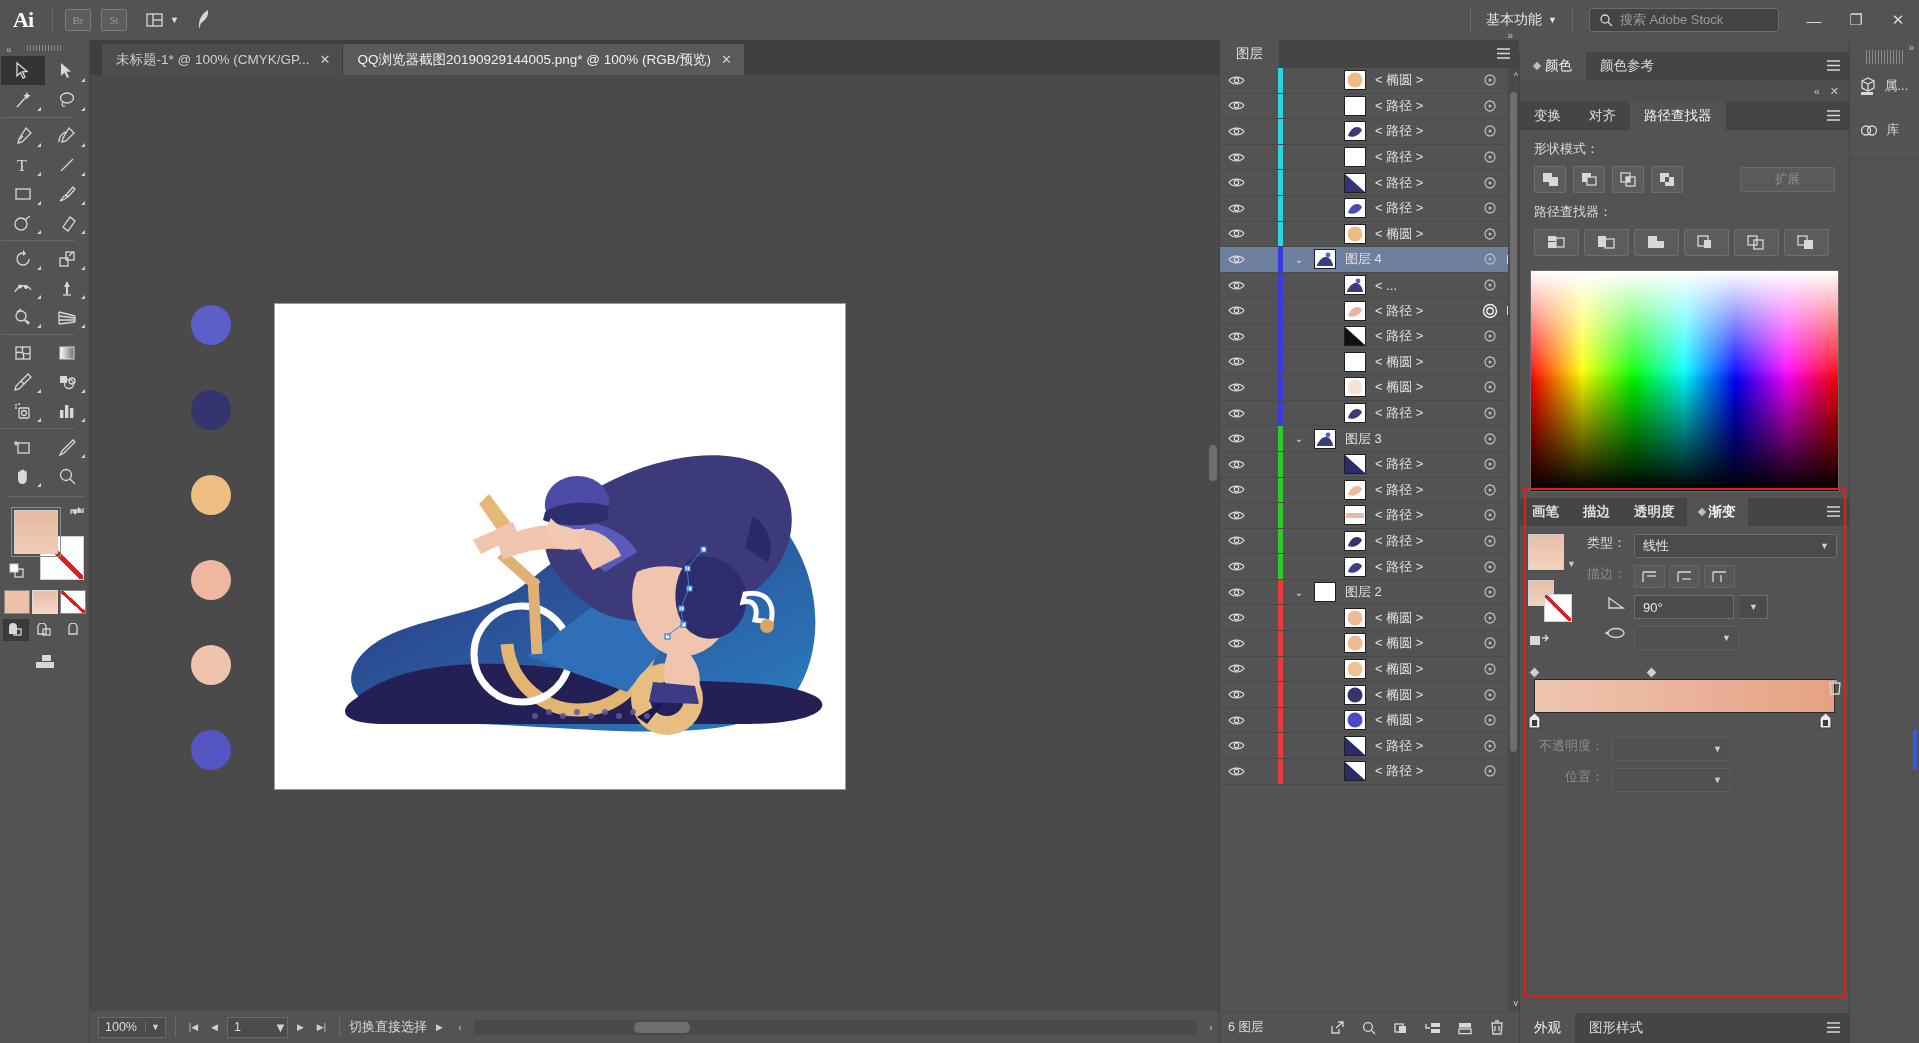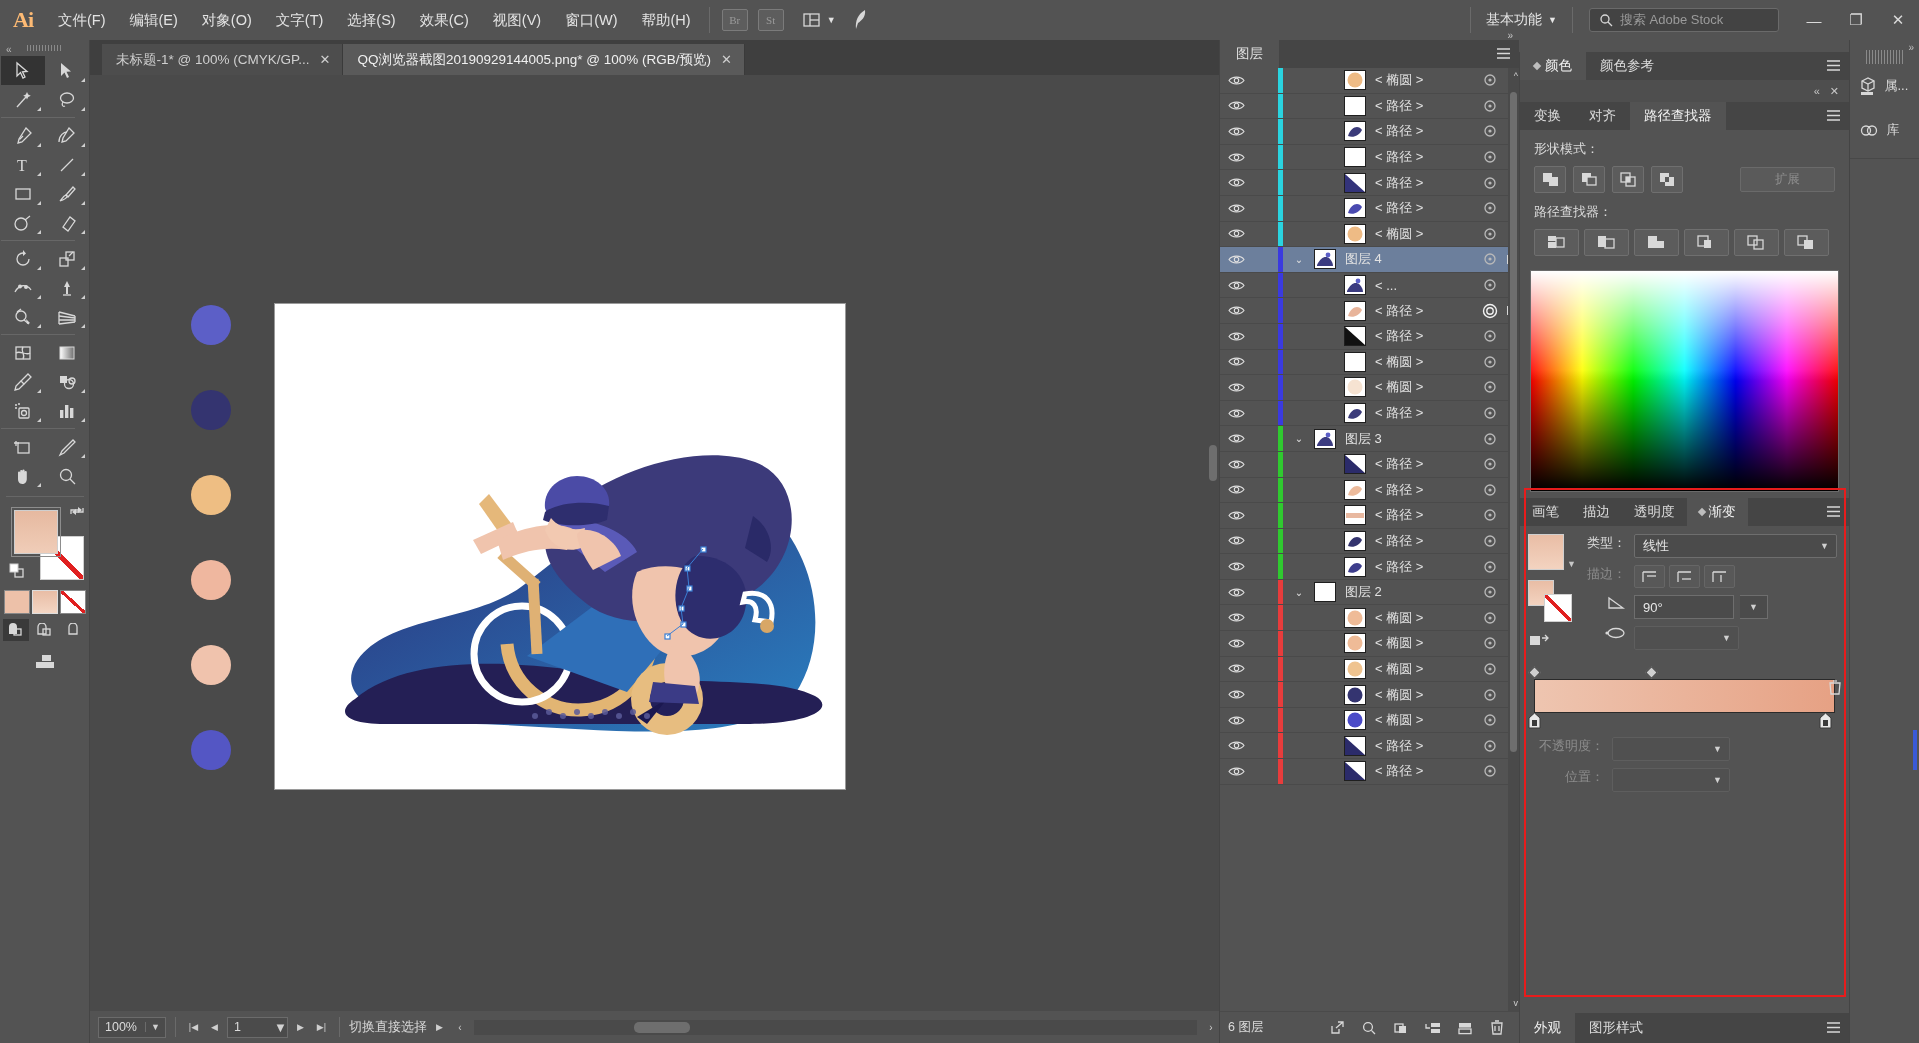--- a/index.html
+++ b/index.html
@@ -8,21 +8,21 @@
     width:1919px; height:1043px;
     font-family:"Liberation Sans","DejaVu Sans",sans-serif;
     font-size:13px; color:#d2d2d2; overflow:hidden;
     position:relative;
   }
   .app { position:absolute; inset:0; display:flex; flex-direction:column; background:#535353; }
 
   
   .menubar { height:40px; background:#535353; display:flex; align-items:center; flex:0 0 40px; position:relative; }
   .ai-logo { width:46px; height:40px; display:flex; align-items:center; justify-content:center;
-             color:#fdba74; font-weight:bold; font-size:22px; font-family:"Liberation Serif",serif; letter-spacing:-1px;}
+             color:#ffffff; font-weight:bold; font-size:22px; font-family:"Liberation Serif",serif; letter-spacing:-1px;}
   .menus { display:flex; align-items:center; height:100%; }
   .menu-item { padding:0 12px; height:100%; display:flex; align-items:center; font-size:14.5px; color:#e3e3e3; cursor:default; white-space:nowrap;}
   .mb-sep { width:1px; height:26px; background:#6a6a6a; margin:0 6px; }
   .sq-btn { width:26px; height:22px; border:1px solid #7b7b7b; border-radius:2px; display:flex; align-items:center; justify-content:center;
             font-size:11px; color:#9a9a9a; font-family:"Liberation Serif",serif; background:#5d5d5d; }
   .mb-spacer { flex:1; }
   .wsbtn { display:flex; align-items:center; gap:6px; padding:3px 9px; border-radius:2px; font-size:14px; color:#e6e6e6;}
   .search-box { display:flex; align-items:center; gap:7px; background:#434343; border:1px solid #6a6a6a; border-radius:3px;
                 height:24px; padding:0 9px; margin-left:10px; min-width:190px; }
   .search-box .ph { color:#9b9b9b; font-size:13px; }
@@ -140,21 +140,21 @@
   .colorfield { margin:6px 10px 0; height:222px;
      background:
        linear-gradient(to bottom, rgba(255,255,255,0) 0%, rgba(255,255,255,0) 45%, rgba(0,0,0,1) 100%),
        linear-gradient(to bottom, rgba(255,255,255,1) 0%, rgba(255,255,255,0) 50%),
        linear-gradient(to right, #ff0000,#ffff00,#00ff00,#00ffff,#0000ff,#ff00ff,#ff0000);
      border:1px solid #6a6a6a; }
 
   .grad-wrap { position:relative; margin-top:6px; }
   .redbox { position:absolute; left:4px; top:-10px; right:3px; bottom:-186px; border:2px solid #e81c1c; pointer-events:none; z-index:5;}
   .grad-panel { background:#535353; }
-  .gp-tabs { height:28px; background:#454545; display:flex; align-items:center; position:relative;}
+  .gp-tabs { height:28px; background:#454545; display:flex; align-items:center; position:relative;font-weight:bold;}
   .gp-tab { height:28px; padding:0 12px; display:flex; align-items:center; gap:4px; font-size:13.5px; color:#ddd; }
   .gp-tab.active{ background:#535353; color:#f4f4f4;}
   .gp-body { display:flex; padding:8px 0 0 0; }
   .gp-left { width:60px; padding-left:8px; }
   .gp-swatch { width:36px;height:36px; background:linear-gradient(180deg,#e9bda5,#f3d3c0); border:1px solid #cfcfcf; position:relative;}
   .gp-swatch .cv{ position:absolute; right:-13px; bottom:0; color:#c7c7c7; font-size:9px;}
   .fs-pair { position:relative; width:46px; height:42px; margin-top:10px; }
   .fs-f{ position:absolute; left:0;top:0;width:26px;height:26px; background:linear-gradient(180deg,#e9bda5,#f3d3c0); border:1px solid #d0d0d0;}
   .fs-s{ position:absolute; left:16px;top:14px;width:28px;height:28px; background:#fff; border:1px solid #d0d0d0;}
   .fs-s .slash{ position:absolute; inset:0; background:linear-gradient(to top right,transparent 45%,#e02020 45%,#e02020 55%,transparent 55%);}
@@ -195,31 +195,20 @@
   .id-expand{ position:absolute; right:5px; top:2px; color:#c0c0c0; font-size:10px;}
   .id-rt-mark{ position:absolute; right:2px; top:690px; width:4px; height:40px; background:#3a5ad8;}
 </style>
 </head>
 <body>
 
 <div class="app">
 
   <div class="menubar">
     <div class="ai-logo">Ai</div>
-    <div class="menus">
-      <div class="menu-item">文件(F)</div>
-      <div class="menu-item">编辑(E)</div>
-      <div class="menu-item">对象(O)</div>
-      <div class="menu-item">文字(T)</div>
-      <div class="menu-item">选择(S)</div>
-      <div class="menu-item">效果(C)</div>
-      <div class="menu-item">视图(V)</div>
-      <div class="menu-item">窗口(W)</div>
-      <div class="menu-item">帮助(H)</div>
-    </div>
     <div class="mb-sep"></div>
     <div class="sq-btn" style="margin-left:6px">Br</div>
     <div class="sq-btn" style="margin-left:10px">St</div>
     <div style="width:12px"></div>
     <div class="menu-item" style="padding:0 6px">
       <span>
         <svg width="20" height="16" viewBox="0 0 20 16">
             <rect class="ico" x="2" y="2" width="15" height="12"></rect>
             <line class="ico" x1="8" y1="2" x2="8" y2="14"></line>
             <line class="ico" x1="8" y1="8" x2="17" y2="8"></line>

